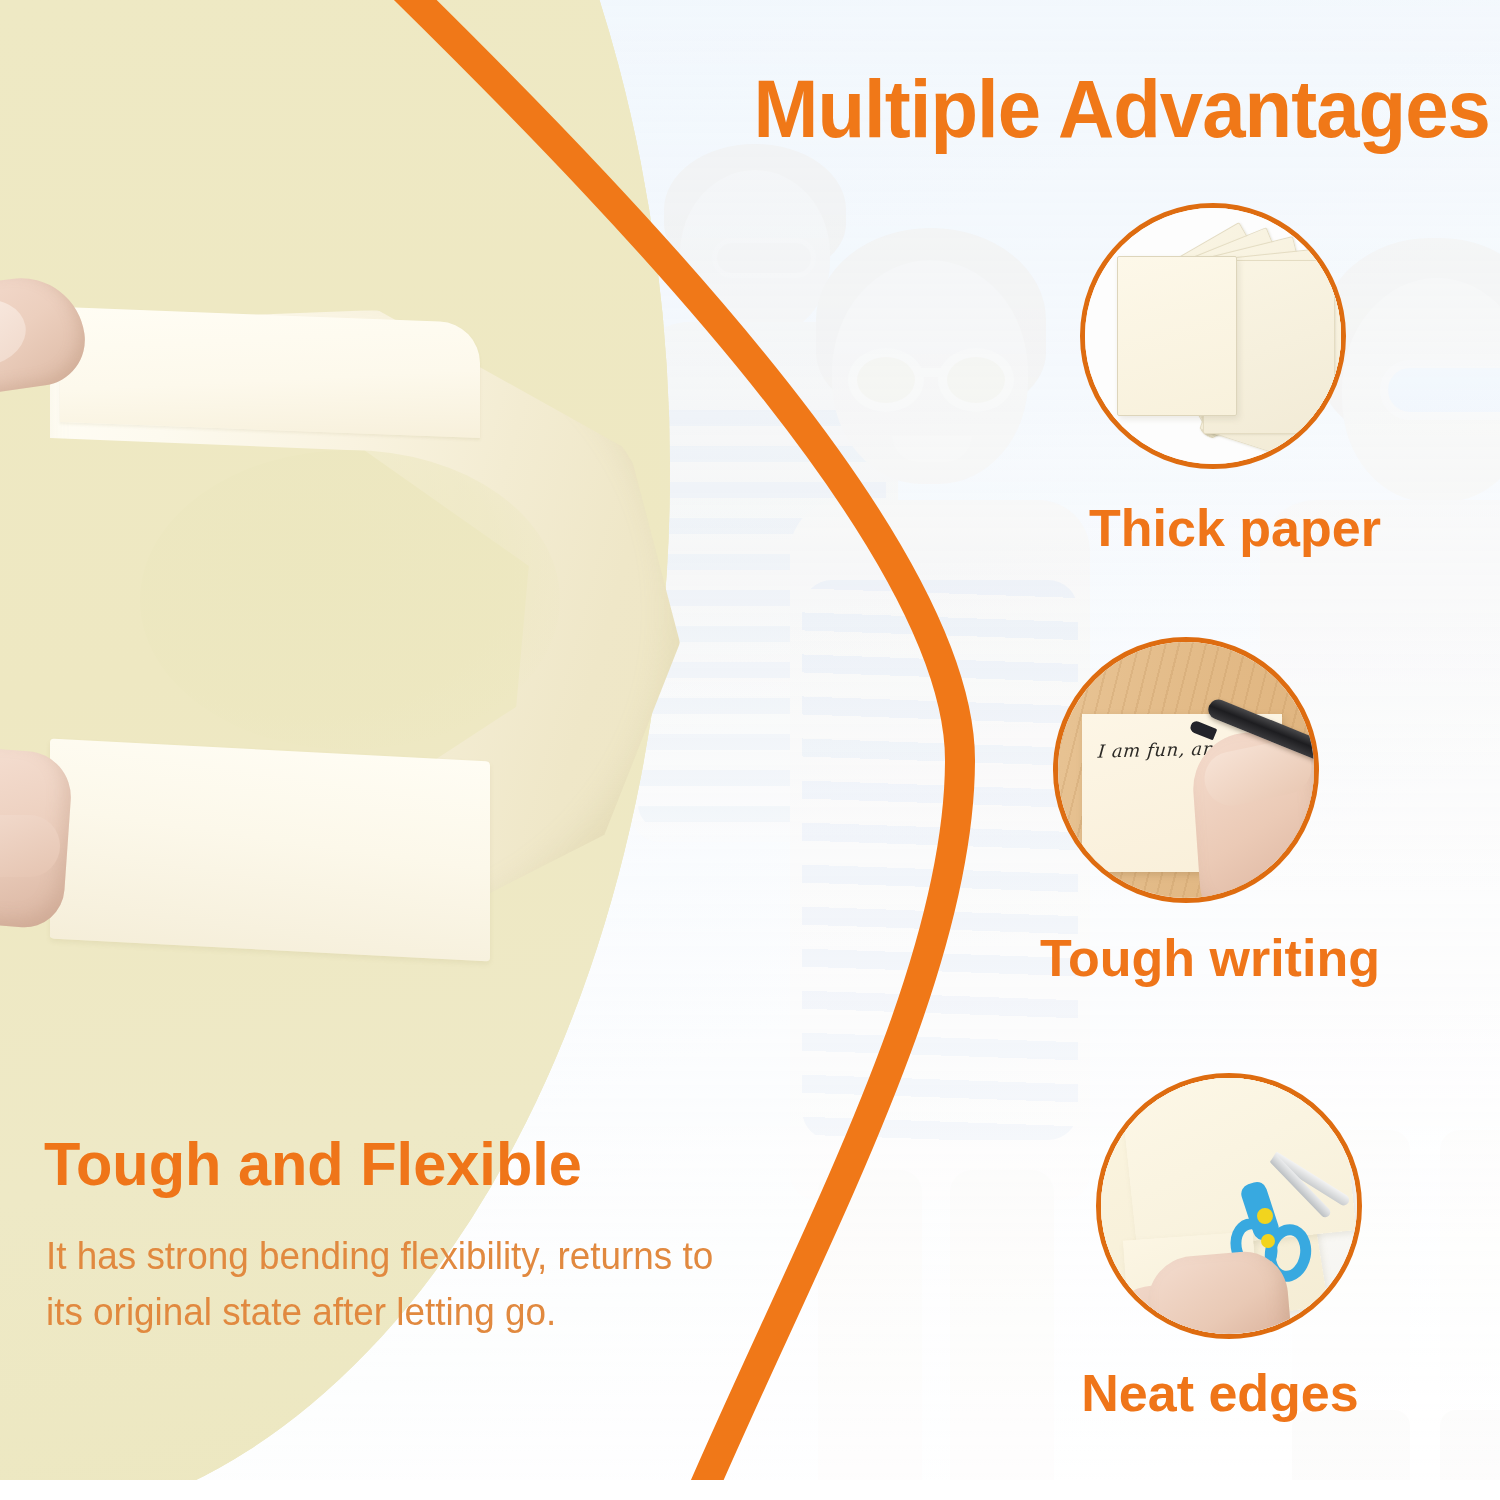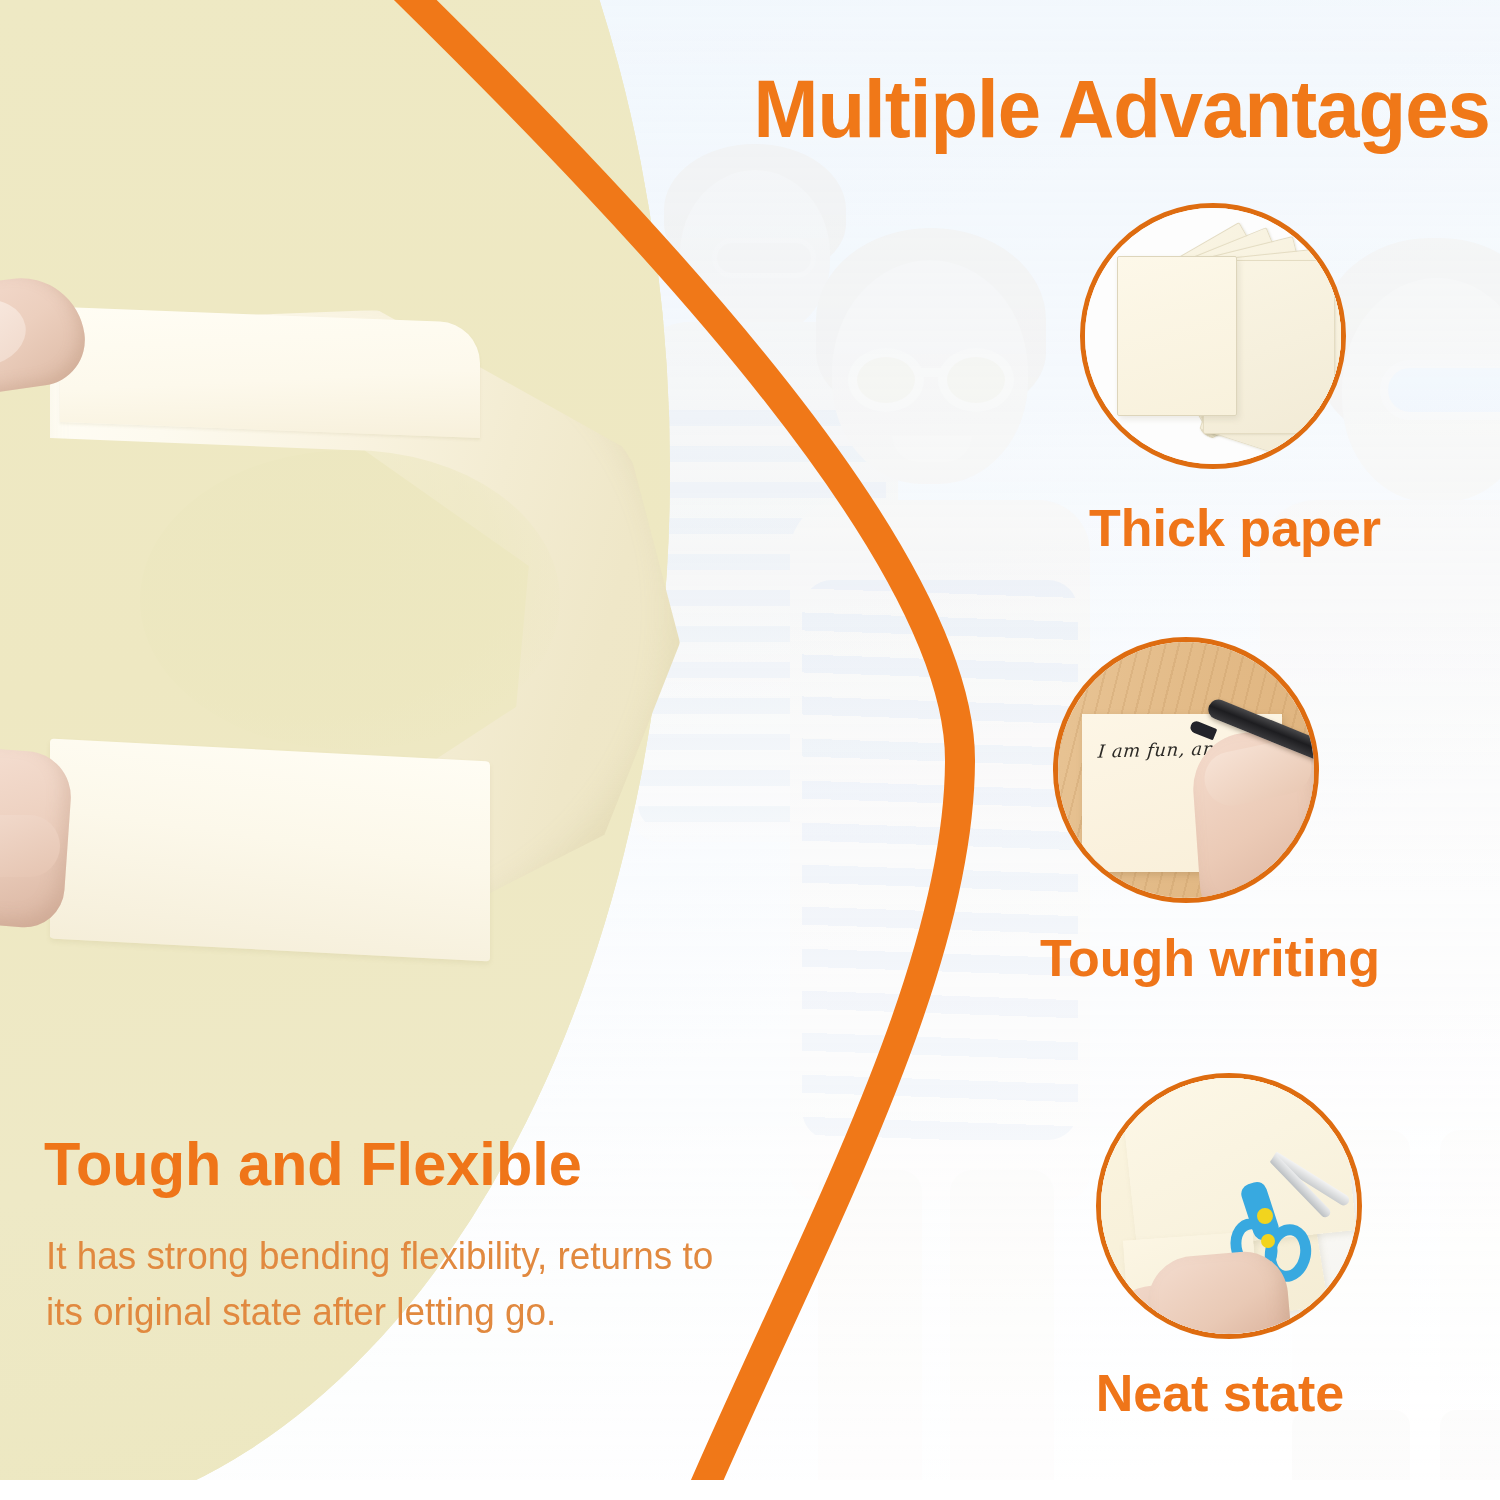--- a/index.html
+++ b/index.html
@@ -658,18 +658,18 @@
       <div class="blade2"></div>
       <div class="scissor-body"></div>
       <div class="handleL"></div>
       <div class="handleR"></div>
       <div class="pivot"></div>
       <div class="pivot2"></div>
       <div class="hand-c2"></div>
       <div class="hand-c"></div>
     </div>
   </div>
-  <div class="feature-label lbl3">Neat state</div>
+  <div class="feature-label lbl3">Neat edges</div>
 
   <div class="left-heading">Tough and Flexible</div>
   <div class="left-body">It has strong bending flexibility, returns to its original state after letting go.</div>
 
 </div>
 
 </body></html>

